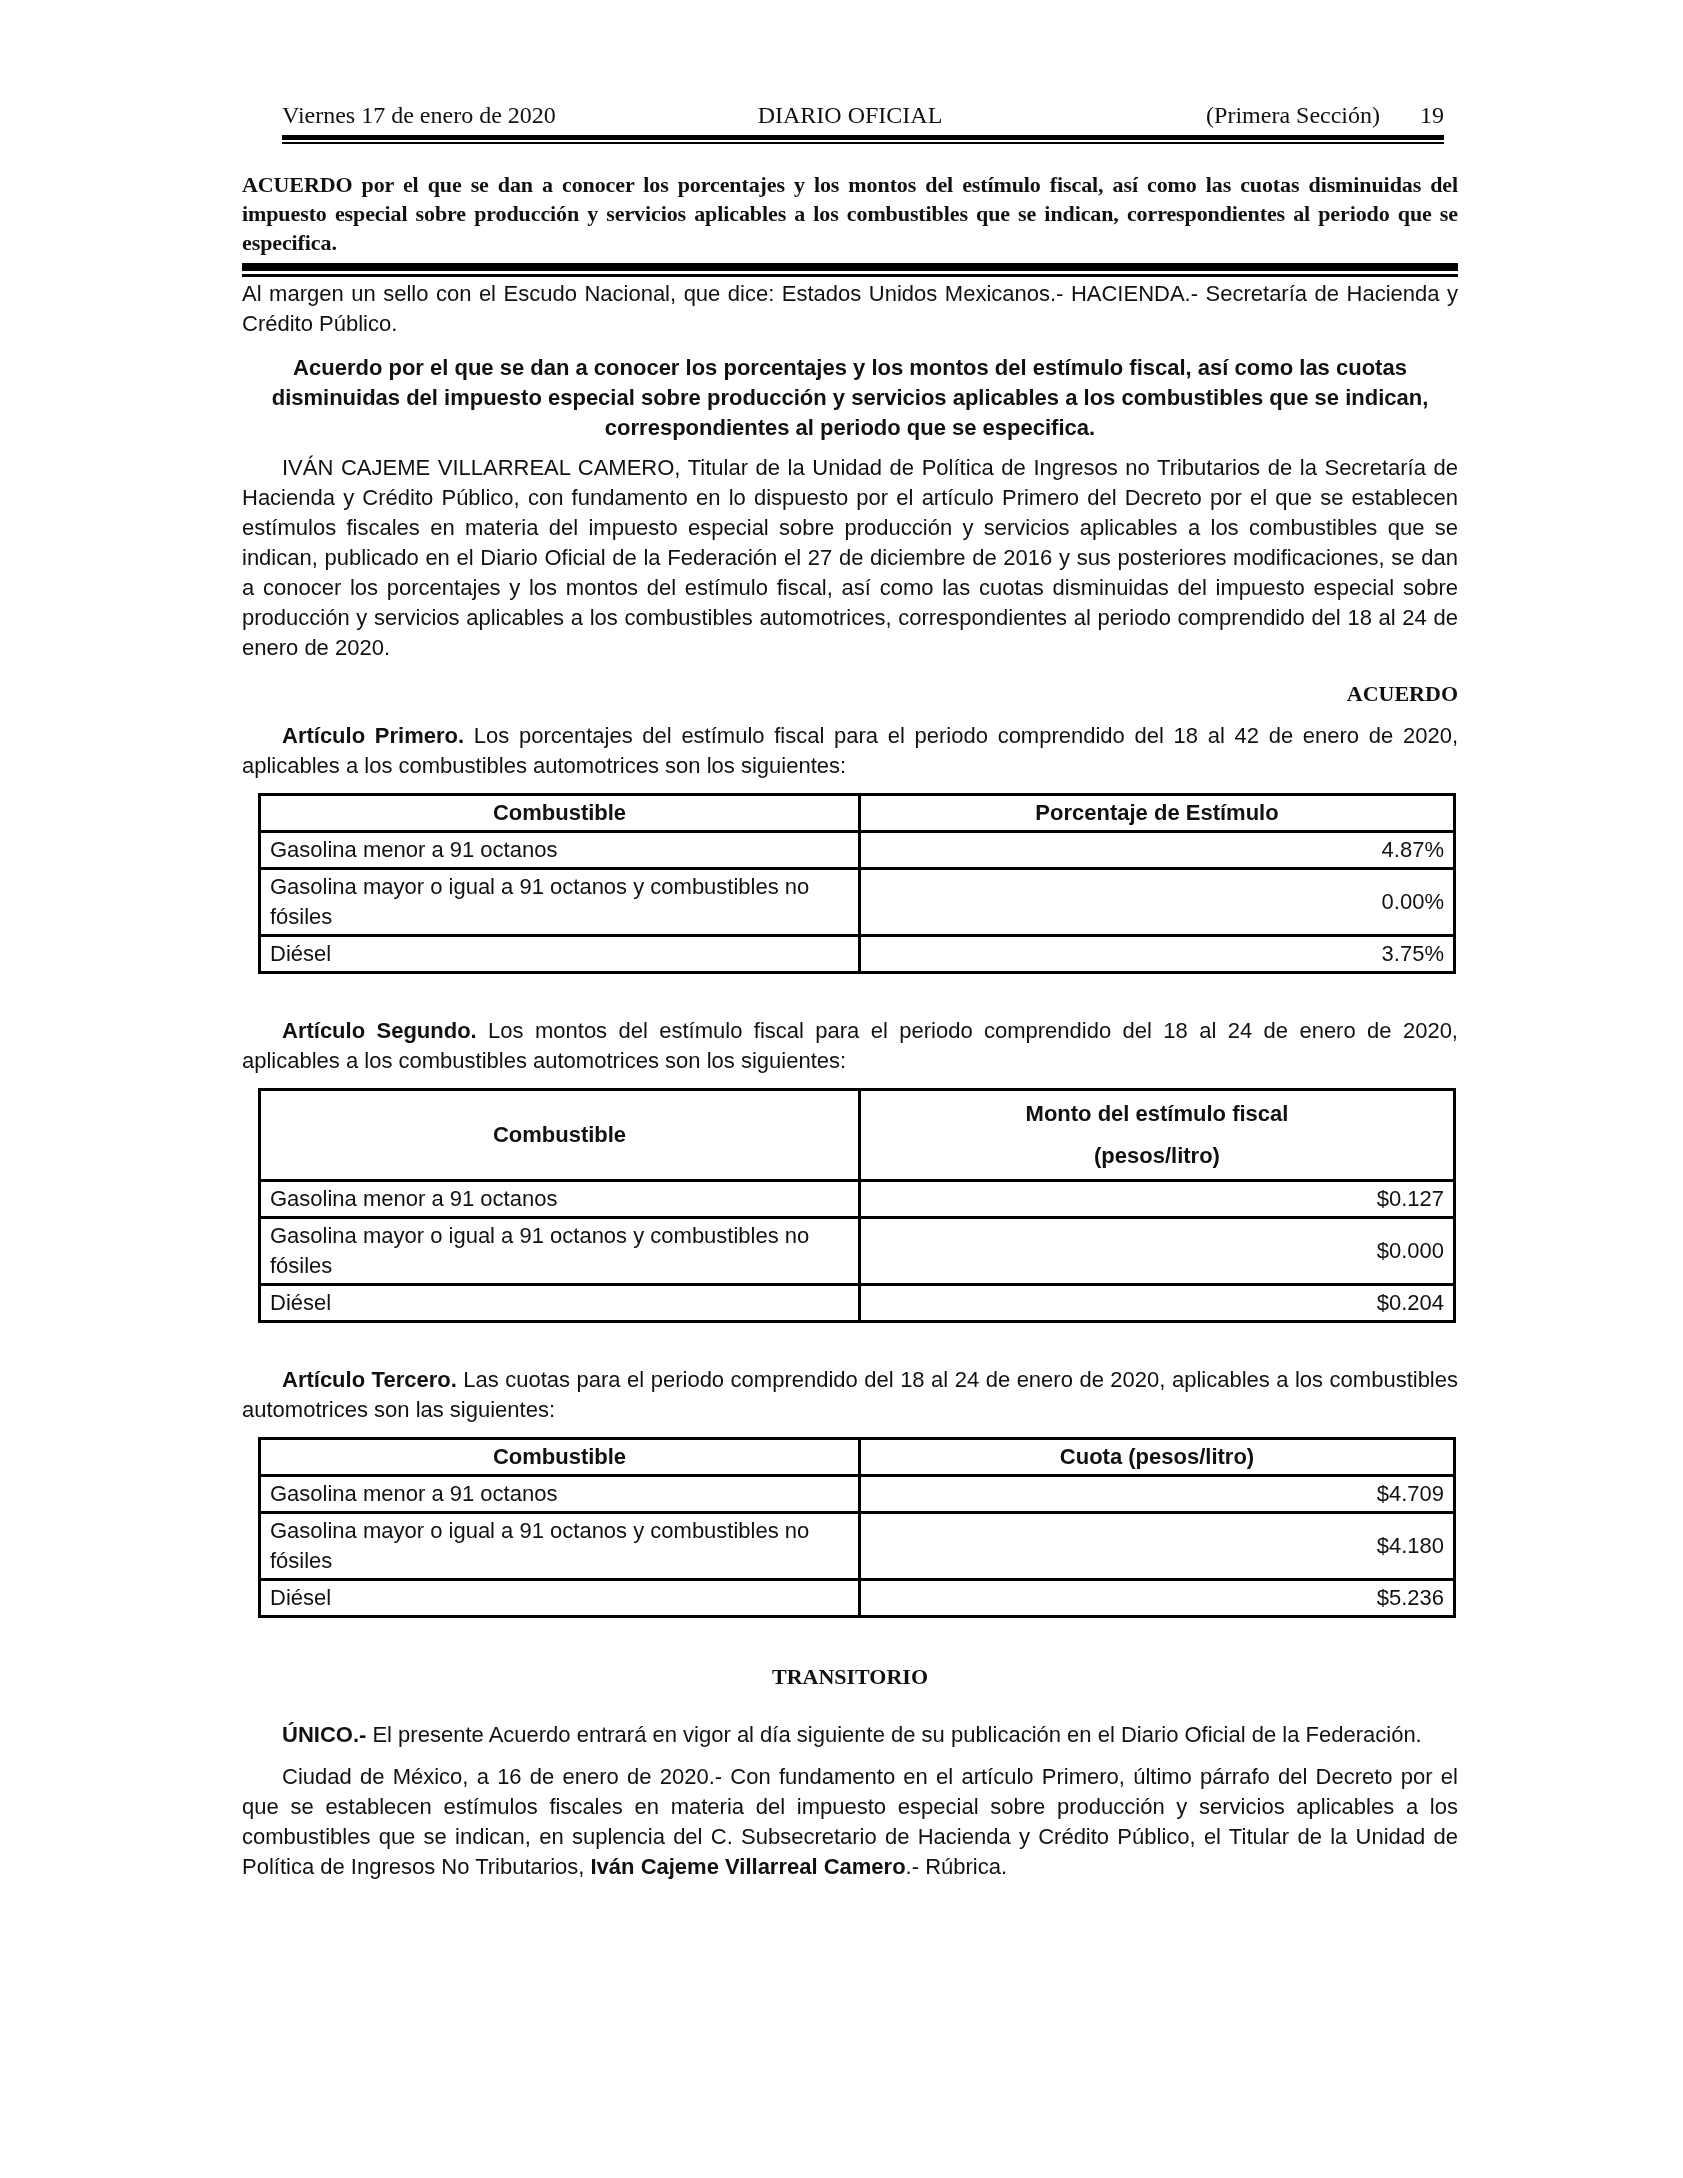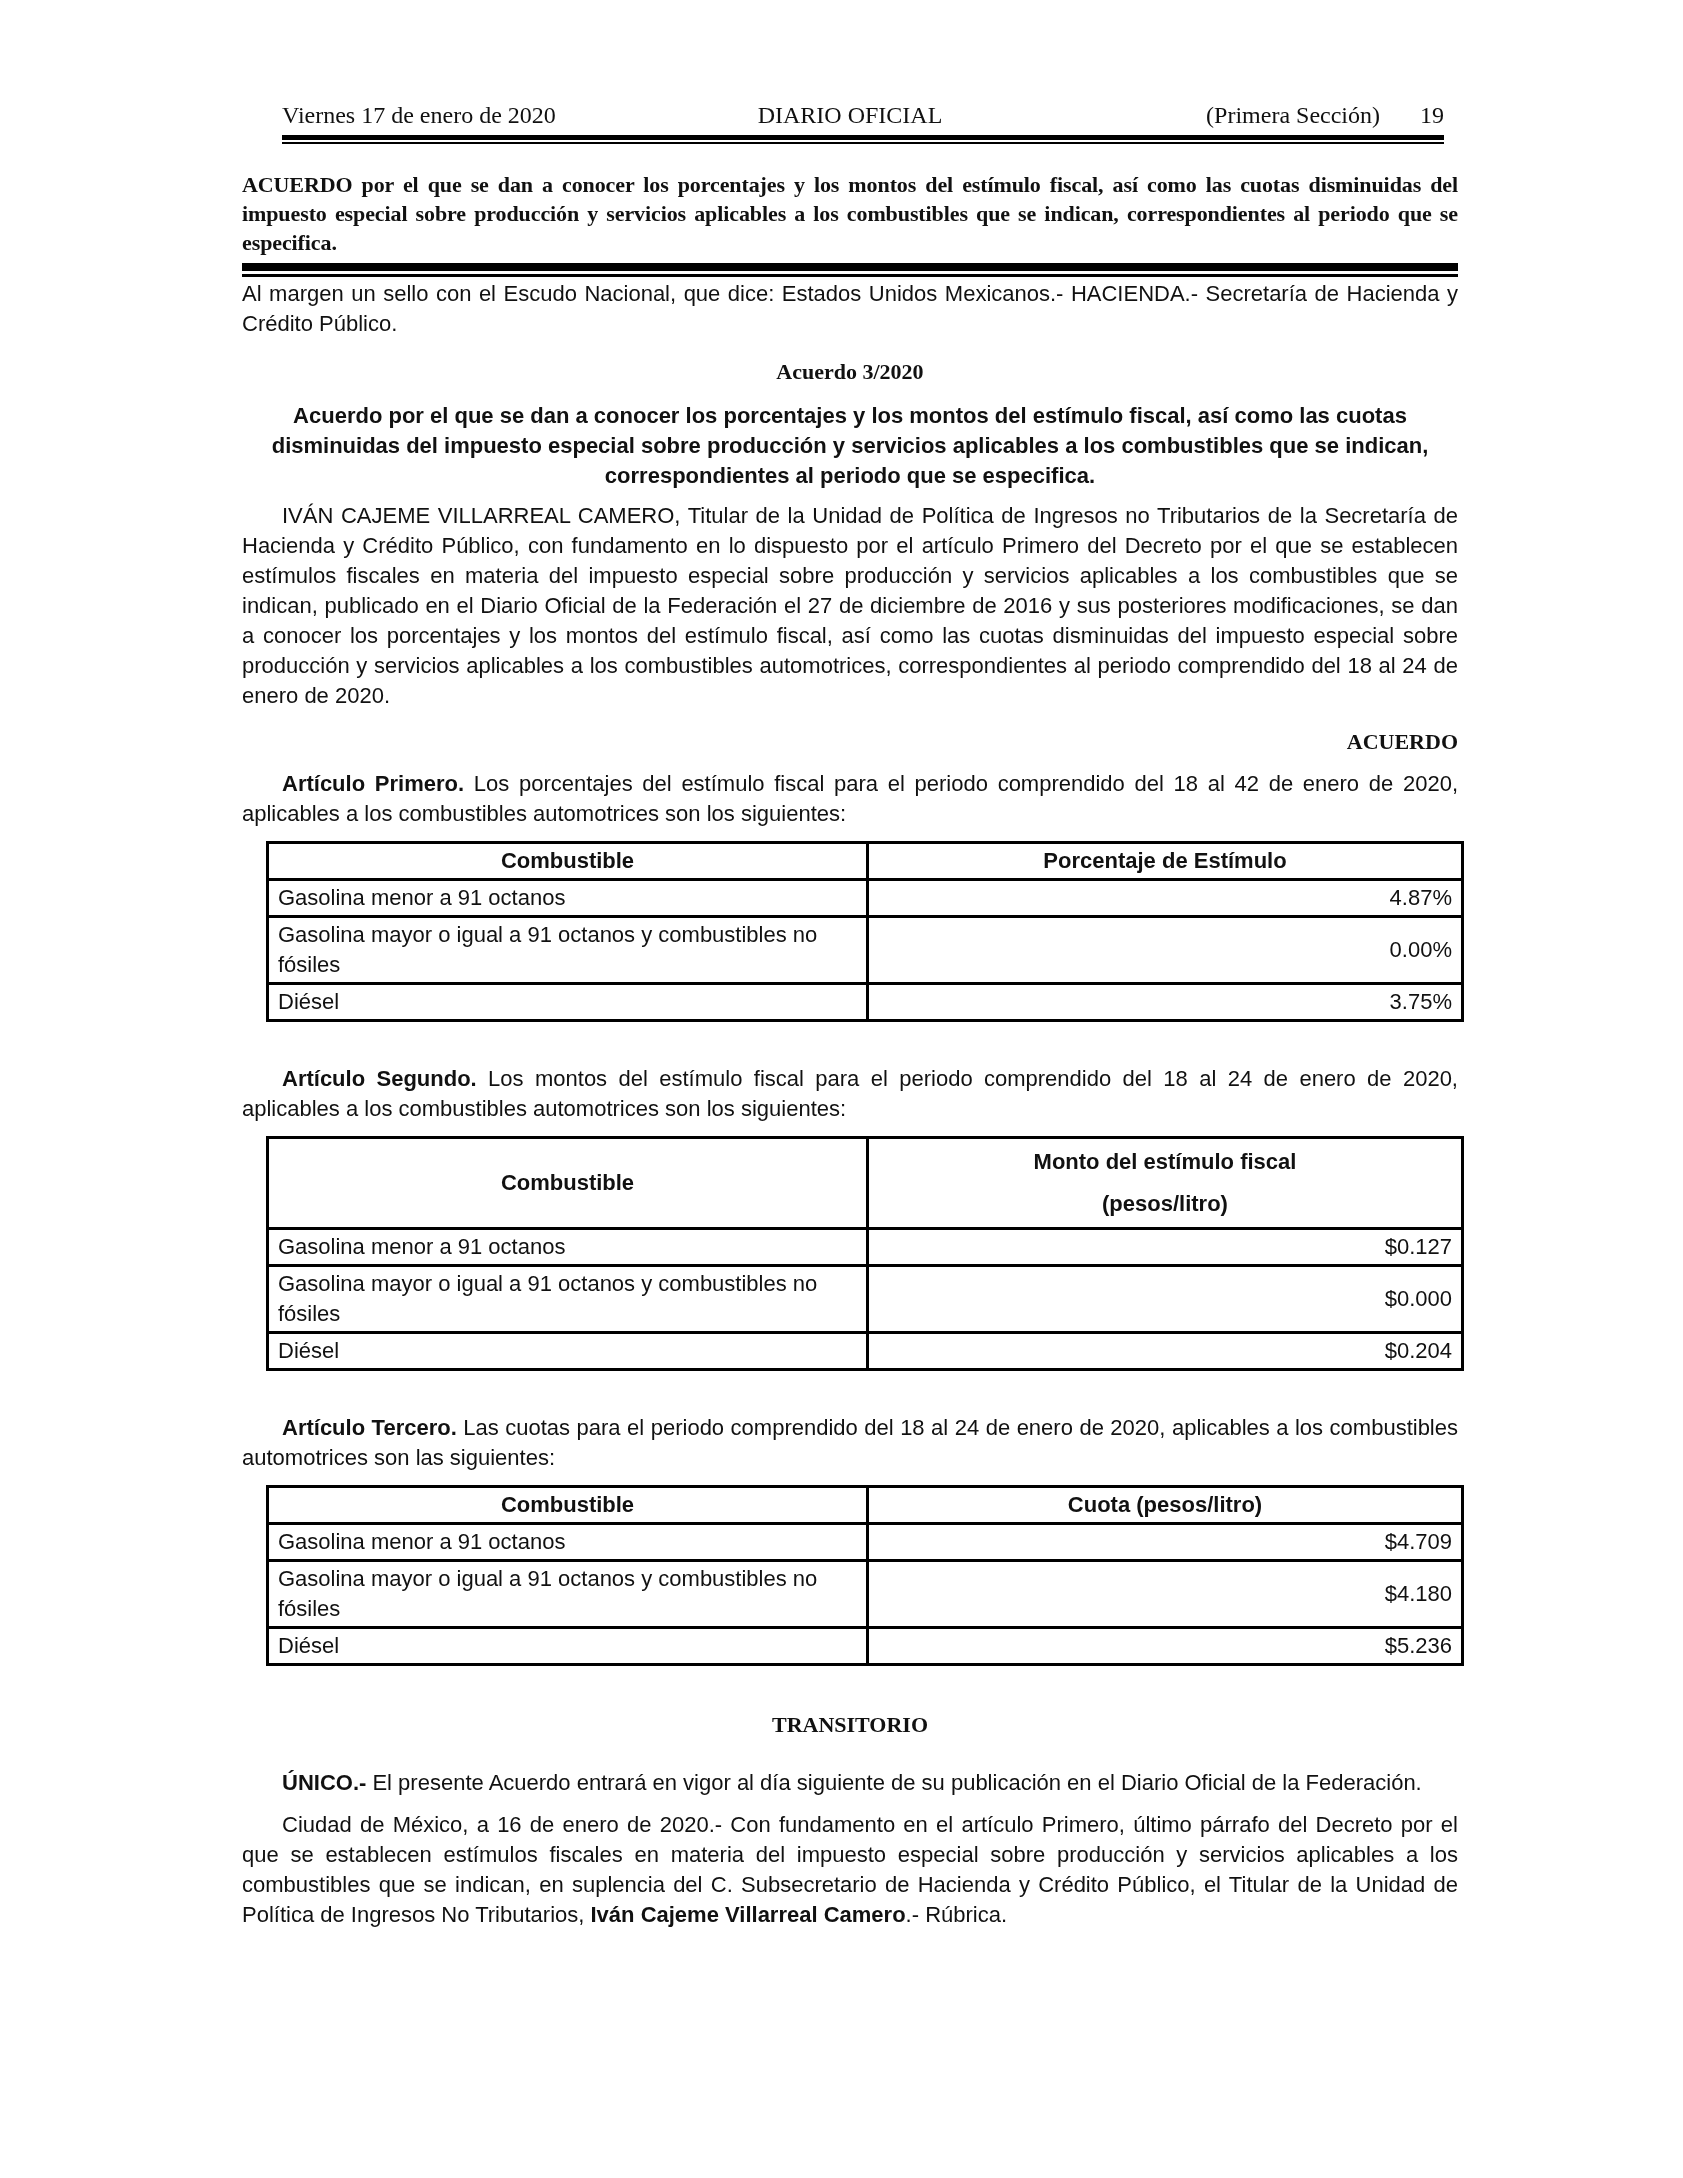--- a/index.html
+++ b/index.html
@@ -11,21 +11,21 @@
   .rule-double { margin-top:6px; margin-left:40px; margin-right:14px; height:9px; border-top:5px solid #000; border-bottom:2px solid #000; box-sizing:border-box; position:relative; }
   .rule-double::after{ content:""; }
   .title-block { margin-top:26px; font-family:"Liberation Serif", serif; font-weight:bold; font-size:22px; line-height:29px; text-align:justify; text-align-last:left; letter-spacing:-0.1px; }
   .rule-heavy { margin-top:6px; height:14px; border-top:8px solid #000; border-bottom:3px solid #000; box-sizing:border-box; }
   .sans { font-family:"Liberation Sans", sans-serif; font-size:22px; line-height:30px; }
   p { margin:0; }
   .just { text-align:justify; }
   .indent { text-indent:40px; }
   .center-serif { font-family:"Liberation Serif", serif; font-weight:bold; font-size:22px; text-align:center; }
   .bold-sans-center { font-family:"Liberation Sans", sans-serif; font-weight:bold; font-size:22px; line-height:30px; text-align:center; }
-  table { border-collapse:collapse; width:1198px; margin-left:24px; font-family:"Liberation Sans", sans-serif; font-size:22px; }
+  table { border-collapse:collapse; width:1198px; margin-left:16px; font-family:"Liberation Sans", sans-serif; font-size:22px; }
   td, th { border:3px solid #000; padding:2px 9px; vertical-align:middle; line-height:30px; }
   th { font-weight:bold; text-align:center; }
   td.val { text-align:right; }
   col.c1 { width:600px; }
   b { font-weight:bold; }
 </style>
 </head>
 <body>
 
 <div class="page">
@@ -35,21 +35,20 @@
     <span class="center">DIARIO OFICIAL</span>
     <span class="right"><span style="margin-left:0">(Primera Sección)</span><span>19</span></span>
   </div>
   <div class="rule-double"></div>
 
   <div class="title-block">ACUERDO por el que se dan a conocer los porcentajes y los montos del estímulo fiscal, así como las cuotas disminuidas del impuesto especial sobre producción y servicios aplicables a los combustibles que se indican, correspondientes al periodo que se especifica.</div>
   <div class="rule-heavy"></div>
 
   <p class="sans just" style="margin-top:2px">Al margen un sello con el Escudo Nacional, que dice: Estados Unidos Mexicanos.- HACIENDA.- Secretaría de Hacienda y Crédito Público.</p>
 
-  <div class="center-serif" style="margin-top:18px; line-height:30px;">Acuerdo 3/2020</div>
 
   <div class="bold-sans-center" style="margin-top:14px; padding:0 20px;">Acuerdo por el que se dan a conocer los porcentajes y los montos del estímulo fiscal, así como las cuotas disminuidas del impuesto especial sobre producción y servicios aplicables a los combustibles que se indican, correspondientes al periodo que se especifica.</div>
 
   <p class="sans just indent" style="margin-top:10px">IVÁN CAJEME VILLARREAL CAMERO, Titular de la Unidad de Política de Ingresos no Tributarios de la Secretaría de Hacienda y Crédito Público, con fundamento en lo dispuesto por el artículo Primero del Decreto por el que se establecen estímulos fiscales en materia del impuesto especial sobre producción y servicios aplicables a los combustibles que se indican, publicado en el Diario Oficial de la Federación el 27 de diciembre de 2016 y sus posteriores modificaciones, se dan a conocer los porcentajes y los montos del estímulo fiscal, así como las cuotas disminuidas del impuesto especial sobre producción y servicios aplicables a los combustibles automotrices, correspondientes al periodo comprendido del 18 al 24 de enero de 2020.</p>
 
   <div class="center-serif" style="margin-top:16px; line-height:30px;text-align:right;">ACUERDO</div>
 
   <p class="sans just indent" style="margin-top:12px"><b>Artículo Primero.</b><span> Los porcentajes del estímulo fiscal para el periodo comprendido del 18 al 42 de enero de 2020, aplicables a los combustibles automotrices son los siguientes:</span></p>
   <table style="margin-top:12px">
     <colgroup>

